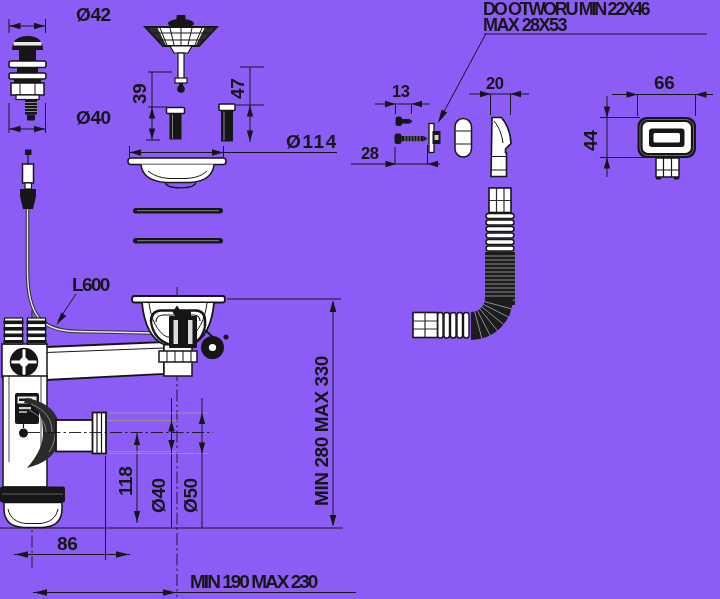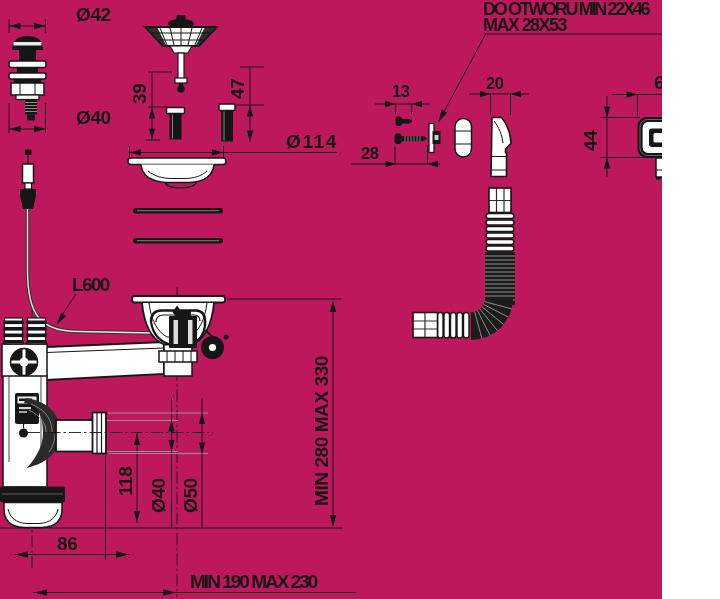--- a/index.html
+++ b/index.html
@@ -1,16 +1,16 @@
 <!DOCTYPE html>
 <html><head>
 <meta charset="utf-8">
 <style>
   html,body{margin:0;padding:0;background:#ffffff;}
-  .page{width:662px;height:599px;background:#be185d;position:relative;overflow:hidden;}
+  .page{width:720px;height:599px;background:#8b5cf6;position:relative;overflow:hidden;}
   svg{display:block;}
   .t{font-family:"Liberation Sans",sans-serif;fill:#161616;font-weight:700;letter-spacing:-0.4px;}
   .s19{font-size:19px;}
   .s17{font-size:16.5px;}
   .s18{font-size:18px;}
   .ln{stroke:#161616;stroke-width:1;fill:none;}
   .ln12{stroke:#161616;stroke-width:1.2;fill:none;}
   .ln18{stroke:#161616;stroke-width:1.8;fill:none;}
   .wfill{fill:#ffffff;stroke:#161616;}
   .dk{fill:#161616;}

